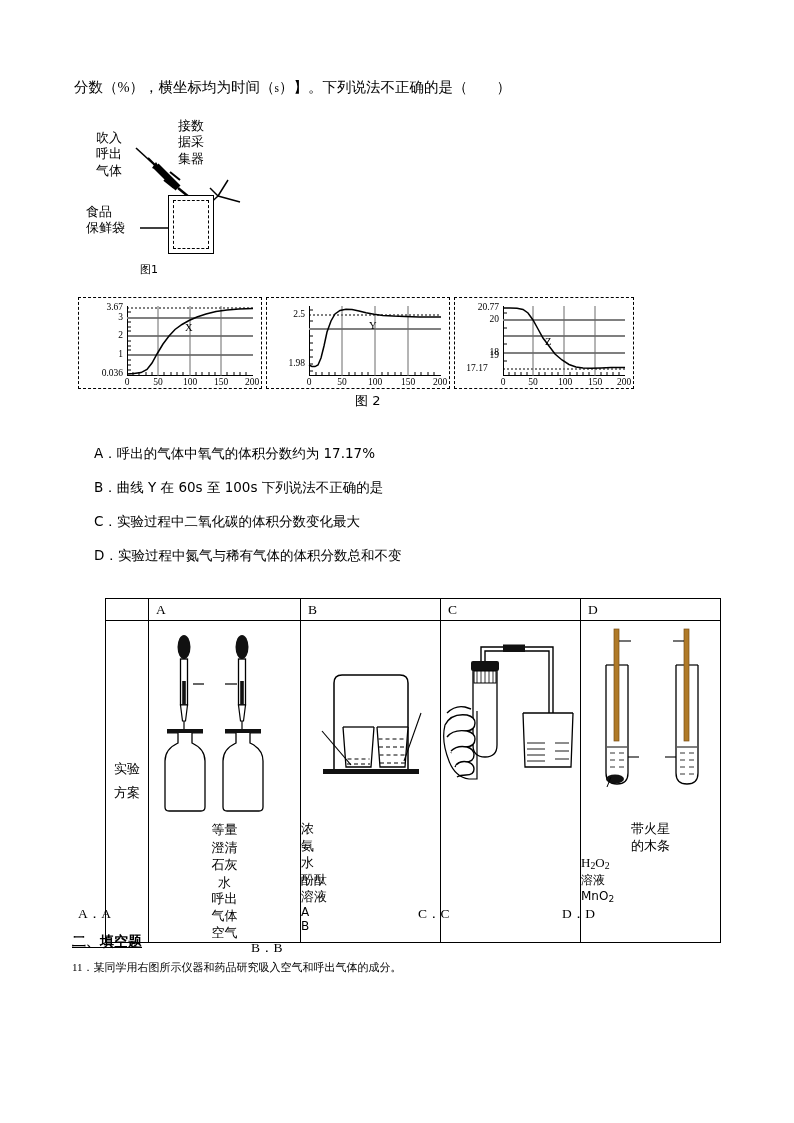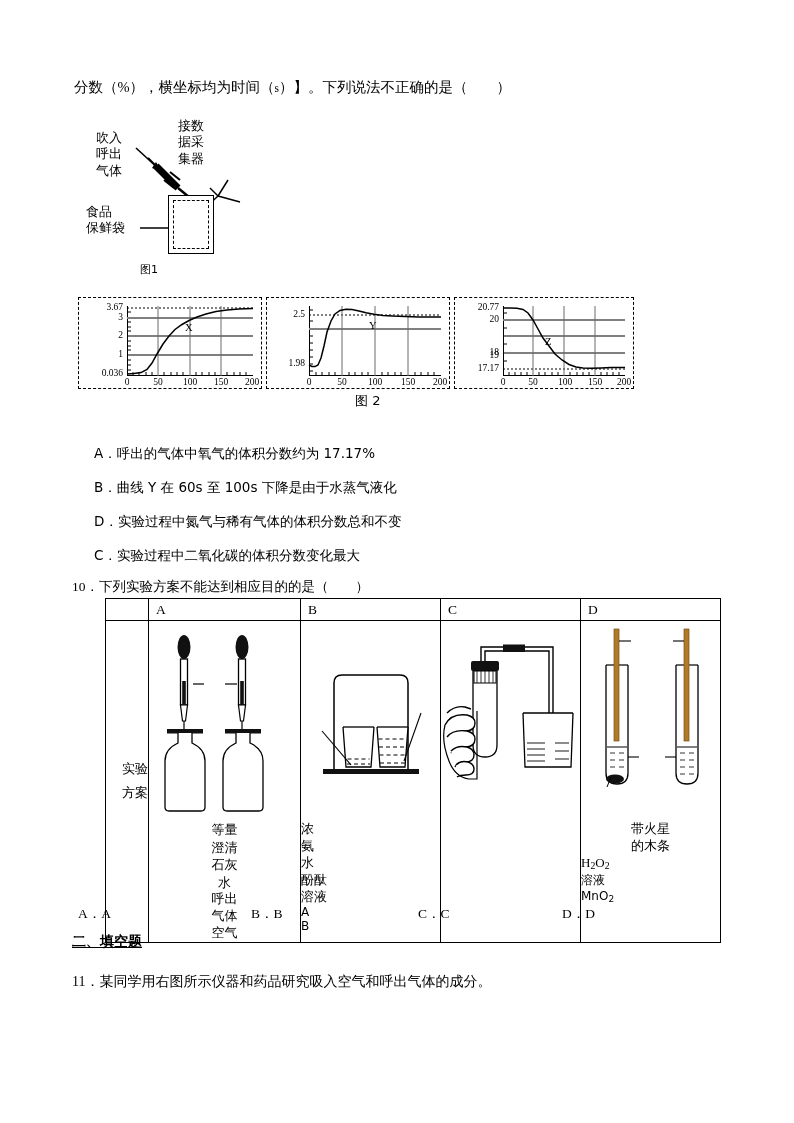--- a/index.html
+++ b/index.html
@@ -54,37 +54,37 @@
        font-family:"DejaVu Sans","Liberation Sans",sans-serif;font-size:13.5px;}
   #q10 .num{font-family:"Liberation Serif",serif;}
 
   
   #tbl{position:absolute;left:105px;top:598px;width:615px;border-collapse:collapse;
        table-layout:fixed;}
   #tbl td{border:1px solid #000;padding:0;vertical-align:middle;
           font-family:"DejaVu Sans","Liberation Sans",sans-serif;font-size:13px;}
   #tbl .hdr{height:22px;}
   #tbl .hdr .letter{font-family:"Liberation Serif",serif;font-size:13.5px;padding-left:7px;}
-  #tbl .rowlab{width:43px;text-align:right;line-height:1.9;}
+  #tbl .rowlab{width:43px;text-align:center;line-height:1.9;}
   #tbl .scheme{height:197px;position:relative;}
   #tbl .purpose{height:92px;padding:5px 6px;line-height:1.85;vertical-align:middle;}
   #tbl .cellwrap{position:relative;width:100%;height:100%;}
   .sub{font-size:0.75em;vertical-align:-0.25em;}
 
   
   #ans10{position:absolute;left:78px;top:905px;width:640px;height:18px;
          font-family:"Liberation Serif",serif;font-size:13.5px;}
   #ans10 span{position:absolute;}
 
   
   #sec2{position:absolute;left:72px;top:933px;
         font-family:"DejaVu Sans","Liberation Sans",sans-serif;
         font-size:14px;font-weight:bold;text-decoration:underline;}
   #q11{position:absolute;left:72px;top:960px;width:680px;
-       font-family:"DejaVu Sans","Liberation Sans",sans-serif;font-size:14px;margin-top:13px;}
+       font-family:"DejaVu Sans","Liberation Sans",sans-serif;font-size:11px;}
   #q11 .num{font-family:"Liberation Serif",serif;}
 </style>
 </head>
 <body>
 
 <div class="page">
 
   <div id="stem" class="q-line">
     <span>分数（%），横坐标均为时间（</span><span class="sm">s</span><span>）】。下列说法不正确的是（　　）</span>
   </div>
@@ -270,41 +270,38 @@
           <line x1="48" y1="46" x2="52" y2="46"></line>
             <line x1="48" y1="63" x2="52" y2="63"></line>
         </g>
 
         <path d="M48,10 L55,10 L62,10.3 L68,11.5 L73,15 L78,22 L83,31 L88,40 L94,48 L100,56 L107,62 L114,66.5 L121,69 L128,70 L136,70.2 L146,70 L156,69.6 L170,69.4" fill="none" stroke="#000" stroke-width="1.5"></path>
       </svg>
       <div class="ylab" style="left:0px;top:4px;width:44px;">20.77</div>
       <div class="ylab" style="left:2px;top:16px;width:42px;">20</div>
       <div class="ylab" style="left:2px;top:32px;width:42px;margin-top:20px;">19</div>
       <div class="ylab" style="left:2px;top:49px;width:42px;">18</div>
-      <div class="ylab" style="left:0px;top:65px;width:44px;">17.17</div>
+      <div class="ylab" style="left:0px;top:65px;width:44px;text-align:center;">17.17</div>
       <div class="xlab" style="left:40px;top:79px;width:16px;">0</div>
       <div class="xlab" style="left:69px;top:79px;width:18px;">50</div>
       <div class="xlab" style="left:98px;top:79px;width:24px;">100</div>
       <div class="xlab" style="left:128px;top:79px;width:24px;">150</div>
       <div class="xlab" style="left:157px;top:79px;width:24px;">200</div>
       <div class="curvelab" style="left:90px;top:38px;">Z</div>
     </div>
   </div>
   <div id="fig2cap">图 2</div>
 
   <div id="opts9">
     <div class="opt">A．呼出的气体中氧气的体积分数约为 17.17%</div>
-    <div class="opt">B．曲线 Y 在 60s 至 100s 下降是由于水蒸气液化</div>
+    <div class="opt">B．曲线 Y 在 60s 至 100s 下列说法不正确的是</div>
+    <div class="opt">C．实验过程中二氧化碳的体积分数变化最大</div>
     <div class="opt">D．实验过程中氮气与稀有气体的体积分数总和不变</div>
-    <div class="opt">C．实验过程中二氧化碳的体积分数变化最大</div>
   </div>
 
-  <div id="q10">
-    <span class="num">10．</span><span>下列实验方案不能达到相应目的的是（　　）</span>
-  </div>
 
   <table id="tbl">
     <colgroup>
       <col style="width:43px">
         <col style="width:152px">
         <col style="width:140px">
         <col style="width:140px">
         <col style="width:140px">
     </colgroup>
     <tbody>
@@ -490,21 +487,21 @@
           <div class="ts" style="left:5px;top:164px;font-size:12px;">MnO<span class="sub">2</span></div>
         </div>
       </td>
     </tr>
 
   </tbody>
     </table>
 
   <div id="ans10">
     <span style="left:0px;">A．A</span>
-    <span style="left:173px;">B．B</span>
+    <span style="left:173px;margin-top:34px;">B．B</span>
     <span style="left:340px;">C．C</span>
     <span style="left:484px;">D．D</span>
   </div>
 
   <div id="sec2">二、填空题</div>
   <div id="q11">
     <span class="num">11．</span><span>某同学用右图所示仪器和药品研究吸入空气和呼出气体的成分。</span>
   </div>
 
 </div>

